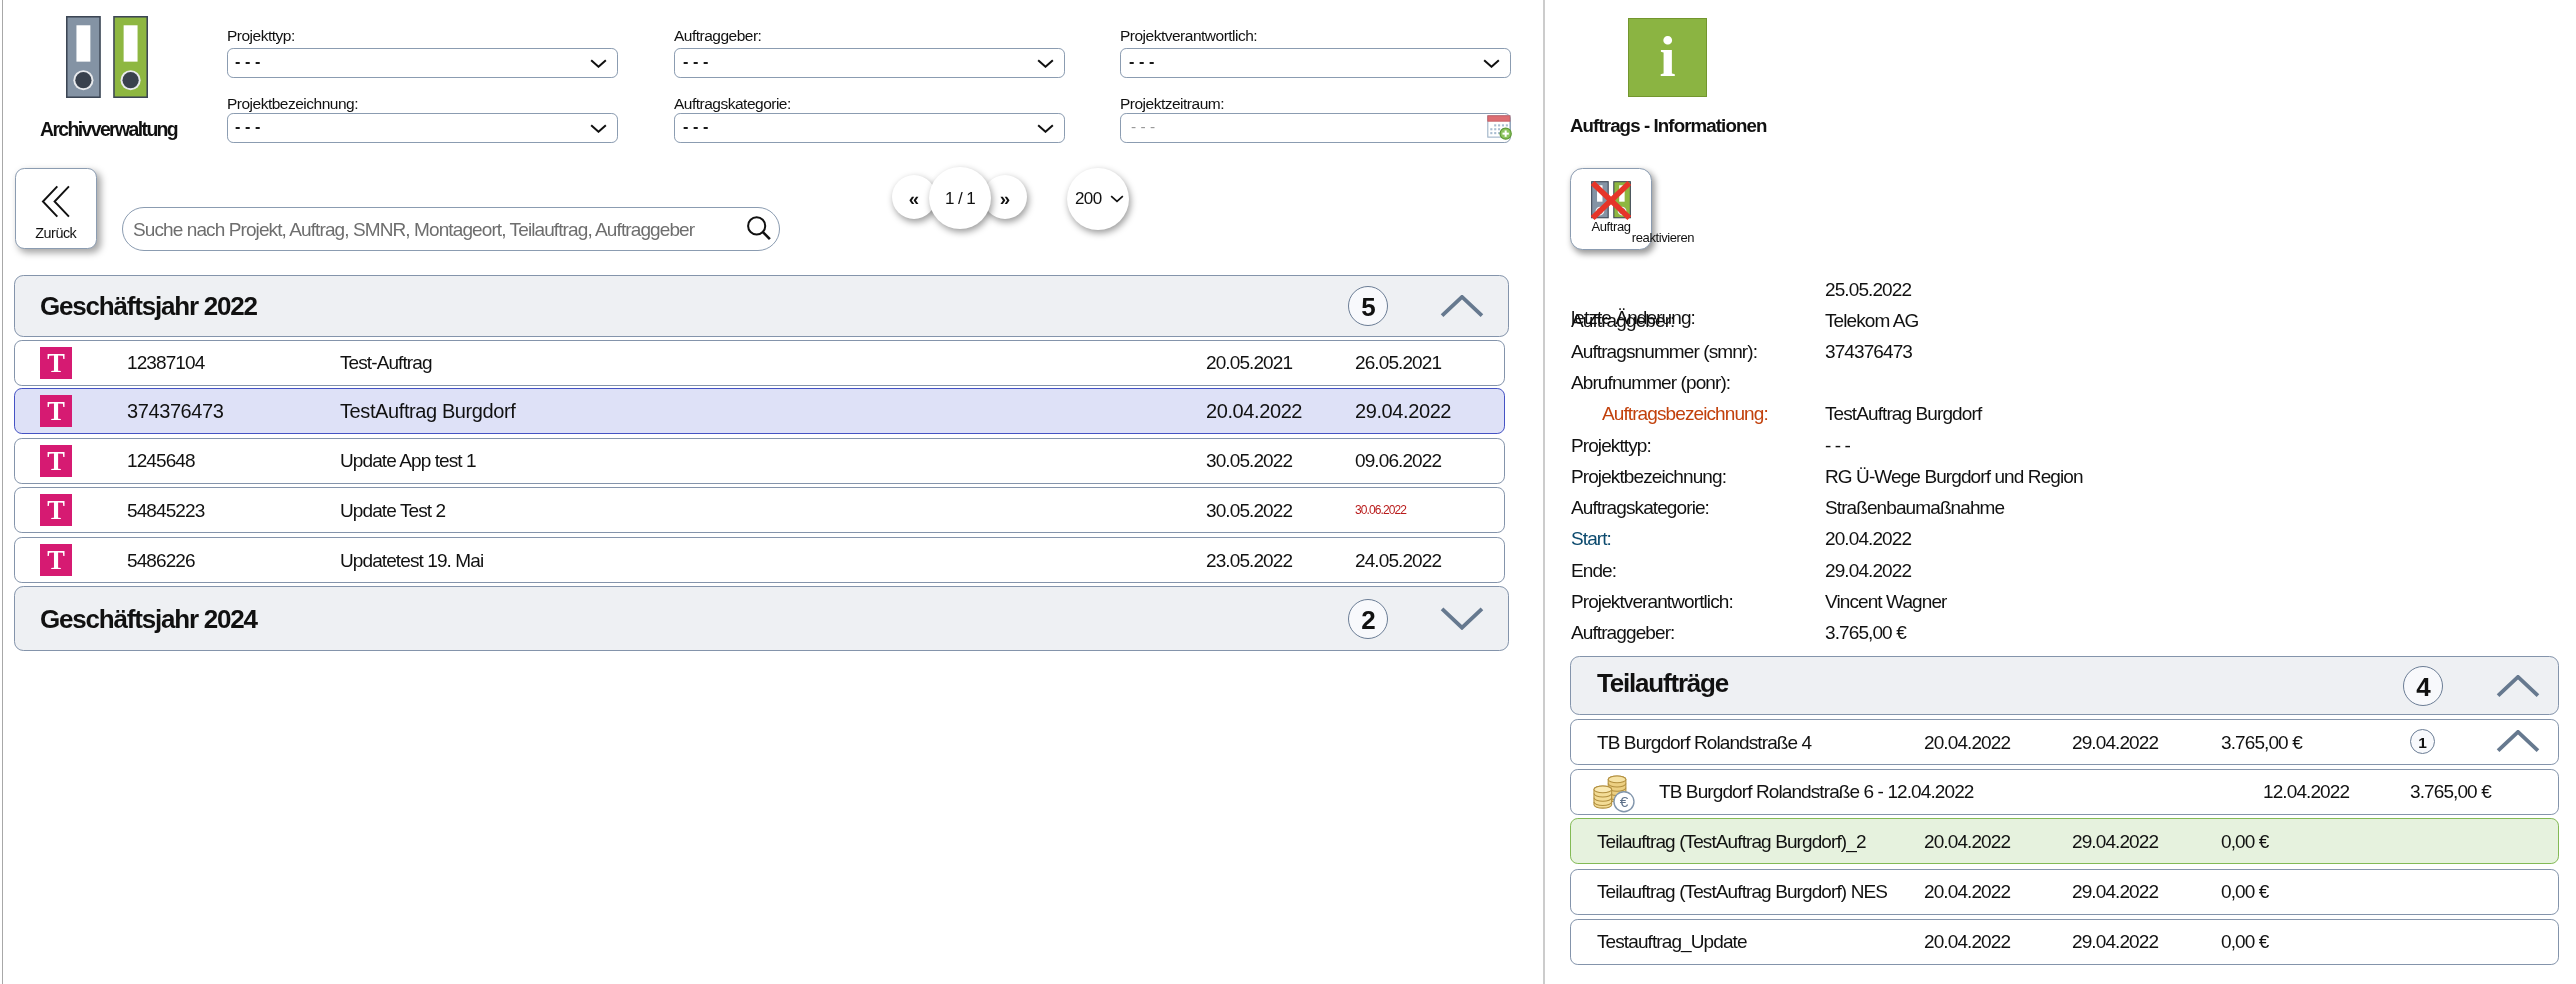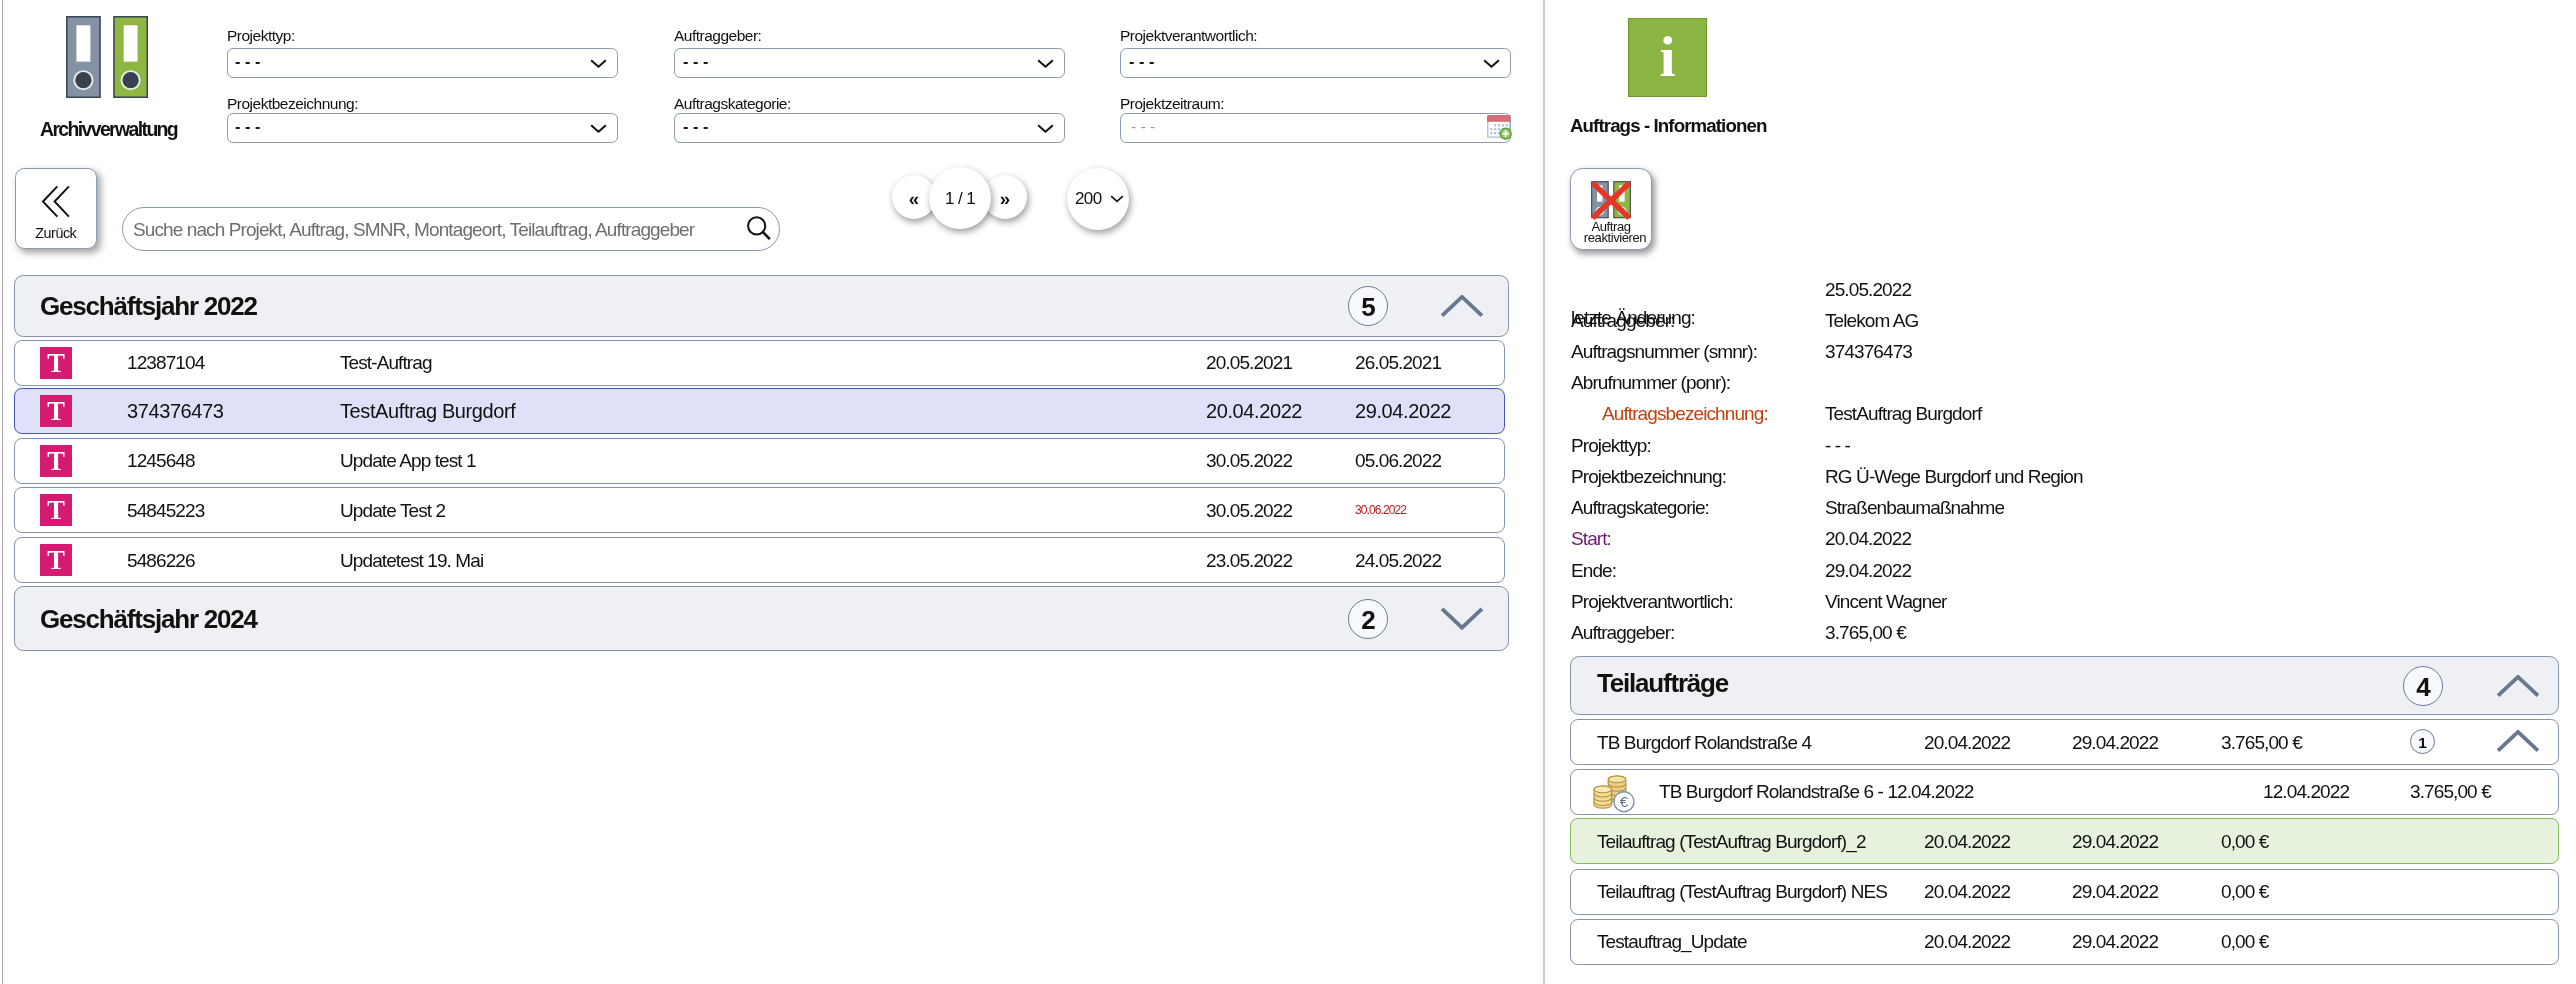--- a/index.html
+++ b/index.html
@@ -116,21 +116,21 @@
 <div class="ticon" style="left:40px;top:395px;">T</div>
 <div class="abs" style="left:127px;top:399px;font-size:20px;letter-spacing:-0.4px;color:#111;line-height:24px;">374376473</div>
 <div class="abs" style="left:340px;top:399px;font-size:20px;letter-spacing:-0.4px;color:#111;line-height:24px;">TestAuftrag Burgdorf</div>
 <div class="abs" style="left:1206px;top:399px;font-size:20px;letter-spacing:-0.4px;color:#111;line-height:24px;">20.04.2022</div>
 <div class="abs" style="left:1355px;top:399px;font-size:20px;letter-spacing:-0.4px;color:#111;line-height:24px;">29.04.2022</div>
 <div class="row" style="left:14px;top:438px;"></div>
 <div class="ticon" style="left:40px;top:445px;">T</div>
 <div class="abs" style="left:127px;top:449px;font-size:19px;letter-spacing:-0.9px;color:#111;line-height:23px;">1245648</div>
 <div class="abs" style="left:340px;top:449px;font-size:19px;letter-spacing:-0.9px;color:#111;line-height:23px;">Update App test 1</div>
 <div class="abs" style="left:1206px;top:449px;font-size:19px;letter-spacing:-0.9px;color:#111;line-height:23px;">30.05.2022</div>
-<div class="abs" style="left:1355px;top:449px;font-size:19px;letter-spacing:-0.9px;color:#111;line-height:23px;">05.06.2022</div>
+<div class="abs" style="left:1355px;top:449px;font-size:19px;letter-spacing:-0.9px;color:#111;line-height:23px;">09.06.2022</div>
 <div class="row" style="left:14px;top:487px;"></div>
 <div class="ticon" style="left:40px;top:494px;">T</div>
 <div class="abs" style="left:127px;top:499px;font-size:19px;letter-spacing:-0.9px;color:#111;line-height:23px;">54845223</div>
 <div class="abs" style="left:340px;top:499px;font-size:19px;letter-spacing:-0.9px;color:#111;line-height:23px;text-align:right;">Update Test 2</div>
 <div class="abs" style="left:1206px;top:499px;font-size:19px;letter-spacing:-0.9px;color:#111;line-height:23px;">30.05.2022</div>
 <div class="abs" style="left:1355px;top:499px;font-size:12px;letter-spacing:-0.9px;color:#b91c1c;line-height:23px;">30.06.2022</div>
 <div class="row" style="left:14px;top:537px;"></div>
 <div class="ticon" style="left:40px;top:544px;">T</div>
 <div class="abs" style="left:127px;top:549px;font-size:19px;letter-spacing:-0.9px;color:#111;line-height:23px;">5486226</div>
 <div class="abs" style="left:340px;top:549px;font-size:19px;letter-spacing:-0.9px;color:#111;line-height:23px;">Updatetest 19. Mai</div>
@@ -150,37 +150,37 @@
 <rect x="0.7" y="0.9" width="21.2" height="46.2" fill="#8493a4" stroke="#3c4654" stroke-width="1.4"></rect>
 <rect x="7.6" y="5.5" width="7" height="21" fill="#fff"></rect>
 <circle cx="11.3" cy="38.5" r="4.6" fill="#525c68" stroke="#eceef0" stroke-width="2"></circle>
 <rect x="29.1" y="0.9" width="21.2" height="46.2" fill="#8eb741" stroke="#3c4654" stroke-width="1.4"></rect>
 <rect x="36" y="5.5" width="7" height="21" fill="#fff"></rect>
 <circle cx="39.7" cy="38.5" r="4.6" fill="#525c68" stroke="#eceef0" stroke-width="2"></circle>
 <line x1="2" y1="2.5" x2="49" y2="47.5" stroke="#e63529" stroke-width="7"></line>
 <line x1="49" y1="2.5" x2="2" y2="47.5" stroke="#e63529" stroke-width="7"></line>
 </svg>
 <div class="abs" style="left:1570px;top:221px;font-size:13px;letter-spacing:-0.4px;color:#111;line-height:11.7px;width:82px;text-align:center;">Auftrag</div>
-<div class="abs" style="left:1570px;top:232px;font-size:13px;letter-spacing:-0.4px;color:#111;line-height:11.7px;width:90px;text-align:center;">reaktivieren</div>
+<div class="abs" style="left:1618px;top:232px;font-size:13px;letter-spacing:-0.4px;color:#111;line-height:11.7px;width:90px;text-align:center;">reaktivieren</div>
 <div class="abs" style="left:1571px;top:278px;font-size:19px;letter-spacing:-0.9px;color:#111;line-height:23px;margin-top:28px;">letzte Änderung:</div>
 <div class="abs" style="left:1825px;top:278px;font-size:19px;letter-spacing:-0.9px;color:#111;line-height:23px;">25.05.2022</div>
 <div class="abs" style="left:1571px;top:309px;font-size:19px;letter-spacing:-0.9px;color:#111;line-height:23px;">Auftraggeber:</div>
 <div class="abs" style="left:1825px;top:309px;font-size:19px;letter-spacing:-0.9px;color:#111;line-height:23px;">Telekom AG</div>
 <div class="abs" style="left:1571px;top:340px;font-size:19px;letter-spacing:-0.9px;color:#111;line-height:23px;">Auftragsnummer (smnr):</div>
 <div class="abs" style="left:1825px;top:340px;font-size:19px;letter-spacing:-0.9px;color:#111;line-height:23px;">374376473</div>
 <div class="abs" style="left:1571px;top:371px;font-size:19px;letter-spacing:-0.9px;color:#111;line-height:23px;">Abrufnummer (ponr):</div>
 <div class="abs" style="left:1571px;top:402px;font-size:19px;letter-spacing:-0.9px;color:#c2410c;line-height:23px;margin-left:31px;">Auftragsbezeichnung:</div>
 <div class="abs" style="left:1825px;top:402px;font-size:19px;letter-spacing:-0.9px;color:#111;line-height:23px;">TestAuftrag Burgdorf</div>
 <div class="abs" style="left:1571px;top:434px;font-size:19px;letter-spacing:-0.9px;color:#111;line-height:23px;">Projekttyp:</div>
 <div class="abs" style="left:1825px;top:434px;font-size:19px;letter-spacing:-0.9px;color:#111;line-height:23px;">- - -</div>
 <div class="abs" style="left:1571px;top:465px;font-size:19px;letter-spacing:-0.9px;color:#111;line-height:23px;">Projektbezeichnung:</div>
 <div class="abs" style="left:1825px;top:465px;font-size:19px;letter-spacing:-0.9px;color:#111;line-height:23px;">RG Ü-Wege Burgdorf und Region</div>
 <div class="abs" style="left:1571px;top:496px;font-size:19px;letter-spacing:-0.9px;color:#111;line-height:23px;">Auftragskategorie:</div>
 <div class="abs" style="left:1825px;top:496px;font-size:19px;letter-spacing:-0.9px;color:#111;line-height:23px;">Straßenbaumaßnahme</div>
-<div class="abs" style="left:1571px;top:527px;font-size:19px;letter-spacing:-0.9px;color:#701a75;line-height:23px;">Start:</div>
+<div class="abs" style="left:1571px;top:527px;font-size:19px;letter-spacing:-0.9px;color:#0c4a6e;line-height:23px;">Start:</div>
 <div class="abs" style="left:1825px;top:527px;font-size:19px;letter-spacing:-0.9px;color:#111;line-height:23px;">20.04.2022</div>
 <div class="abs" style="left:1571px;top:559px;font-size:19px;letter-spacing:-0.9px;color:#111;line-height:23px;">Ende:</div>
 <div class="abs" style="left:1825px;top:559px;font-size:19px;letter-spacing:-0.9px;color:#111;line-height:23px;">29.04.2022</div>
 <div class="abs" style="left:1571px;top:590px;font-size:19px;letter-spacing:-0.9px;color:#111;line-height:23px;">Projektverantwortlich:</div>
 <div class="abs" style="left:1825px;top:590px;font-size:19px;letter-spacing:-0.9px;color:#111;line-height:23px;">Vincent Wagner</div>
 <div class="abs" style="left:1571px;top:621px;font-size:19px;letter-spacing:-0.9px;color:#111;line-height:23px;">Auftraggeber:</div>
 <div class="abs" style="left:1825px;top:621px;font-size:19px;letter-spacing:-0.9px;color:#111;line-height:23px;">3.765,00 €</div>
 <div class="hdr" style="left:1570px;top:656px;width:989px;height:59px;"></div>
 <div class="abs" style="left:1597px;top:668px;font-size:26px;letter-spacing:-1.2px;color:#111;line-height:31px;font-weight:bold;">Teilaufträge</div>
 <div class="badge" style="left:2403px;top:666px;width:40px;height:40px;font-size:26px;line-height:40px;letter-spacing:-0.8px;">4</div>

